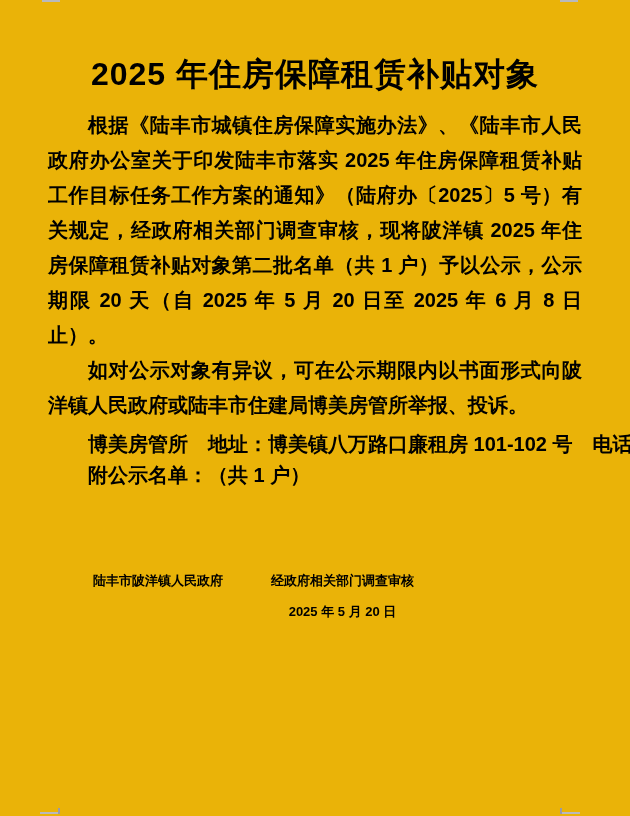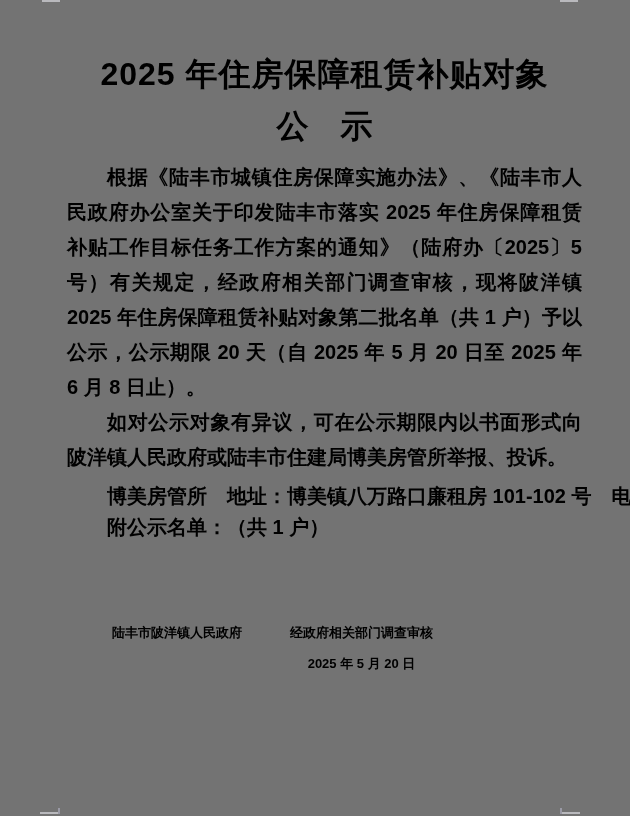--- a/index.html
+++ b/index.html
@@ -1,26 +1,26 @@
 <!DOCTYPE html>
 <html><head>
 <meta charset="utf-8">
 <style>
   html, body { margin: 0; padding: 0; background: #ffffff; }
   .page {
     position: relative;
     width: 630px;
     height: 816px;
     margin: 0;
-    background: #737373;
+    background: #eab308;
     color: #000000;
     font-family: "Liberation Sans", "DejaVu Sans", sans-serif;
     font-weight: bold;
     box-sizing: border-box;
-    padding: 54px 48px 0 67px;
+    padding: 54px 48px 0 48px;
     overflow: hidden;
   }
   .doc-title {
     font-size: 32px;
     line-height: 40px;
     text-align: center;
     letter-spacing: 1px;
   }
   .doc-subtitle {
     font-size: 32px;
@@ -82,21 +82,20 @@
 </style>
 </head>
 <body>
 
 <div class="page">
 
   <div class="crop-mark cm-tl"></div>
   <div class="crop-mark cm-tr"></div>
 
   <div class="doc-title">2025 年住房保障租赁补贴对象</div>
-  <div class="doc-subtitle">公　示</div>
 
   <p class="body-para first">根据《陆丰市城镇住房保障实施办法》、《陆丰市人民政府办公室关于印发陆丰市落实 2025 年住房保障租赁补贴工作目标任务工作方案的通知》（陆府办〔2025〕5 号）有关规定，经政府相关部门调查审核，现将陂洋镇 2025 年住房保障租赁补贴对象第二批名单（共 1 户）予以公示，公示期限 20 天（自 2025 年 5 月 20 日至 2025 年 6 月 8 日止）。</p>
   <p class="body-para">如对公示对象有异议，可在公示期限内以书面形式向陂洋镇人民政府或陆丰市住建局博美房管所举报、投诉。</p>
 
   <div class="contact-block">
     <div class="contact-line">博美房管所　地址：博美镇八万路口廉租房 101-102 号　电话：</div>
     <div class="contact-line">附公示名单：（共 1 户）</div>
   </div>
 
 

